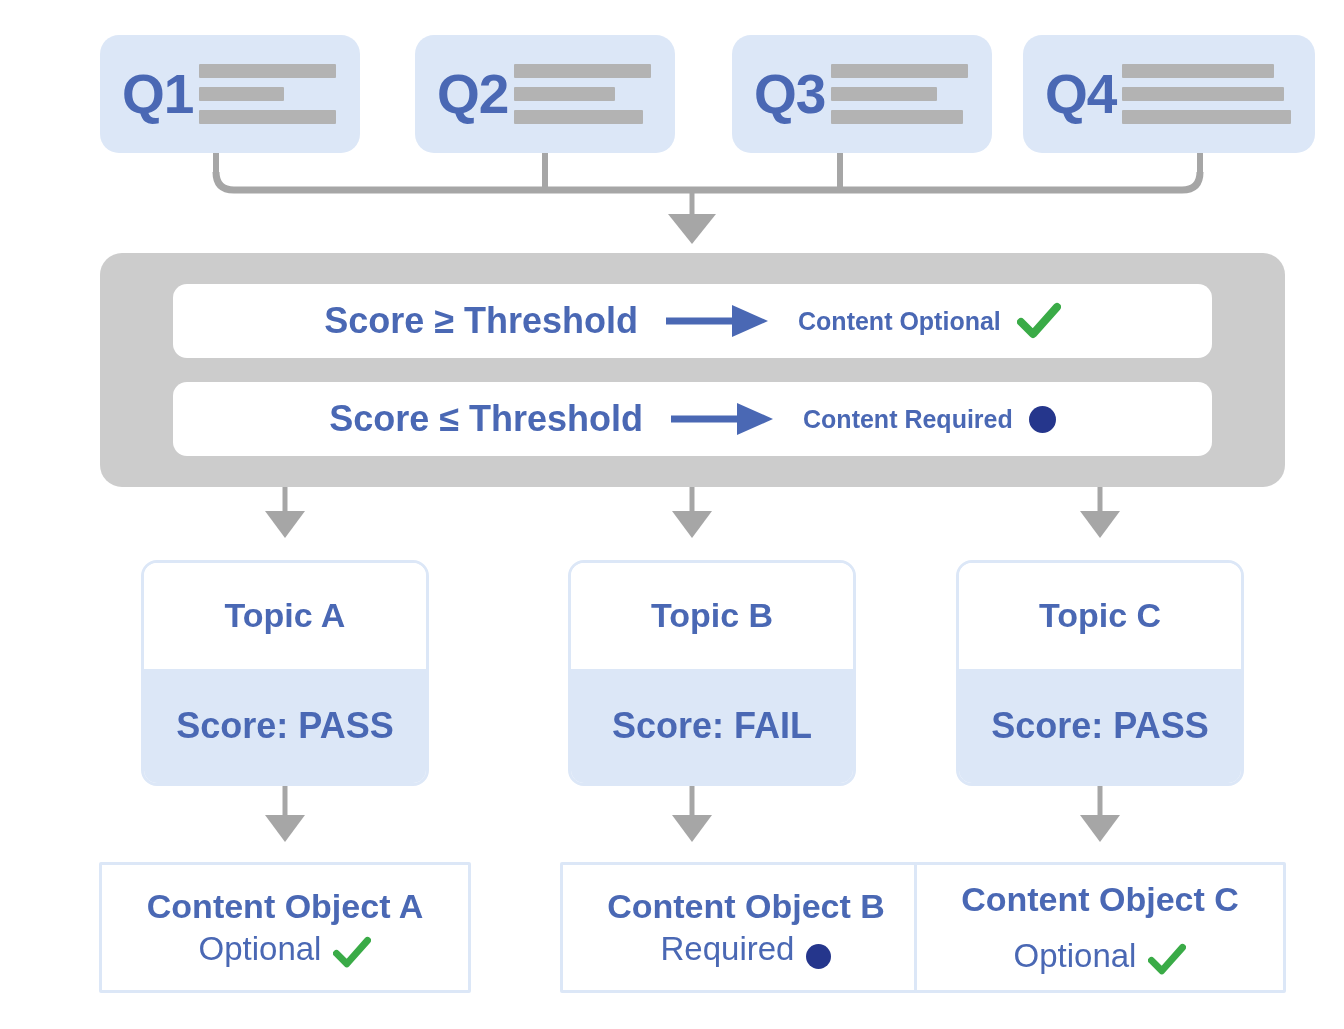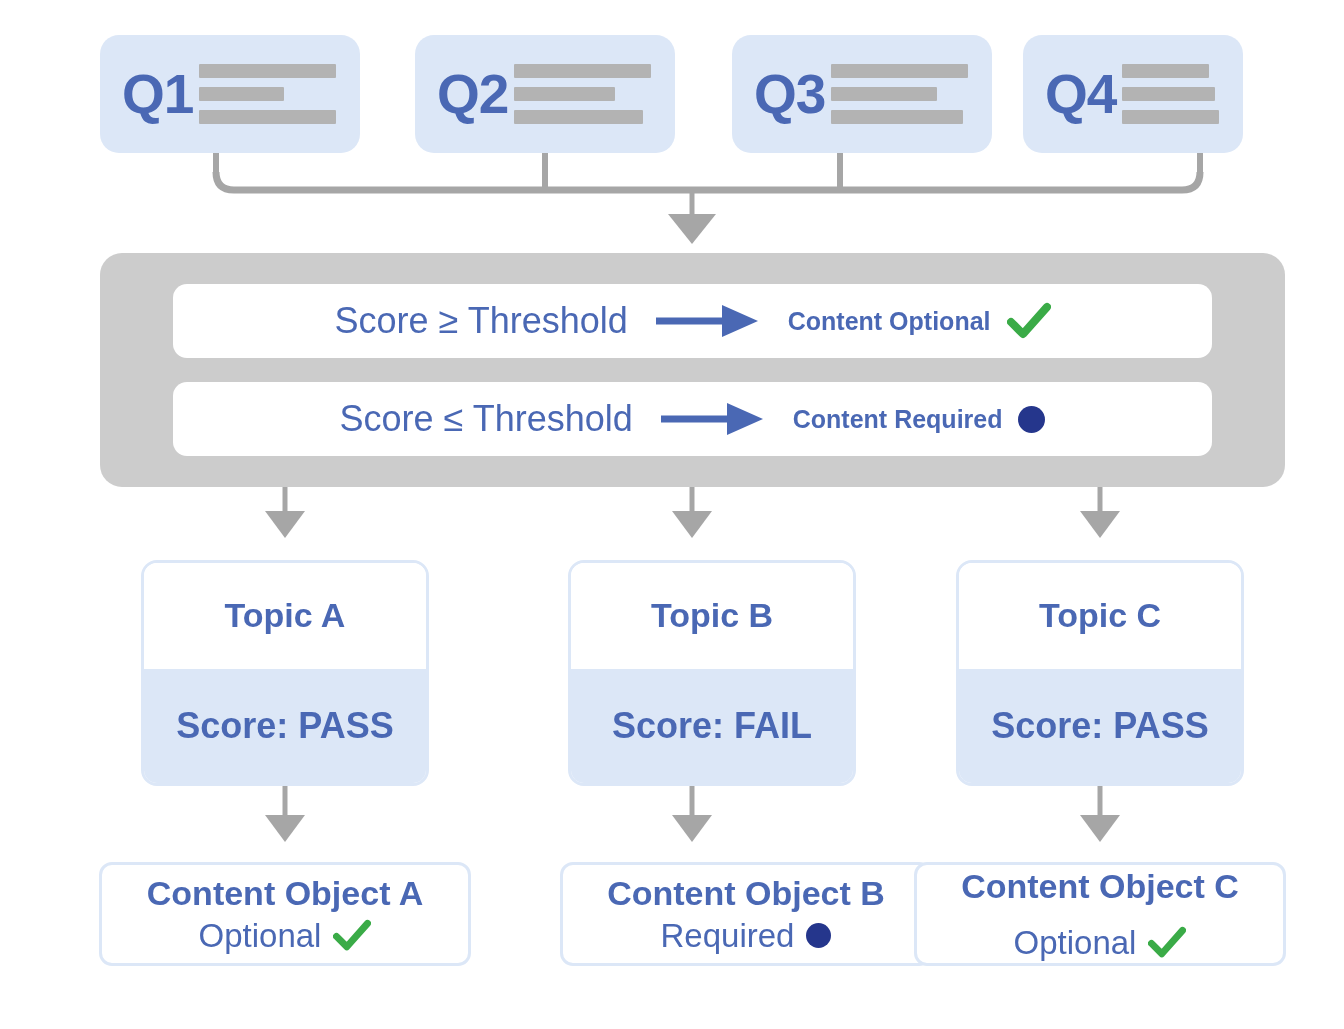--- a/index.html
+++ b/index.html
@@ -86,21 +86,21 @@
     background: #ffffff;
     border-radius: 14px;
     display: flex;
     flex-direction: row;
     align-items: center;
     justify-content: center;
     gap: 0;
   }
   .rule-cond {
     font-size: 36px;
-    font-weight: 400;
+    font-weight: 700;
     color: #4a68b4;
     white-space: nowrap;
   }
   .rule-arrow {
     flex: 0 0 auto;
     margin: 0 26px;
     display: flex;
     align-items: center;
   }
   .rule-result {
@@ -155,23 +155,23 @@
     font-weight: 700;
     color: #4a68b4;
     white-space: nowrap;
   }
 
   
   .co-card {
     position: absolute;
     top: 862px;
     width: 372px;
-    height: 104px;
+    height: 131px;
     border: 3px solid #dce7f7;
-    border-radius: 13px;
+    border-radius: 2px;
     box-sizing: border-box;
     background: #ffffff;
     display: flex;
     flex-direction: column;
     align-items: center;
     justify-content: center;
     gap: 2px;
   }
   .co-title {
     font-size: 34px;
@@ -180,21 +180,21 @@
     white-space: nowrap;
     line-height: 1.2;
   }
   .co-status {
     font-size: 33px;
     font-weight: 400;
     color: #4a68b4;
     white-space: nowrap;
     line-height: 1.2;
     display: flex;
-    align-items: center;
+    align-items: flex-end;
     gap: 12px;
   }
   .co-status .badge-wrap {
     display: flex;
     align-items: center;
   }
 
   
   .dot-badge {
     display: inline-block;
@@ -260,21 +260,21 @@
 
   <div class="qcard" style="left:732px; width:260px;">
     <span class="qcard-label">Q3</span>
     <span class="qcard-lines">
       <span class="qline" style="width:100%"></span>
       <span class="qline" style="width:77%"></span>
       <span class="qline" style="width:96%"></span>
     </span>
   </div>
 
-  <div class="qcard" style="left:1023px; width:220px;">
+  <div class="qcard" style="left:1023px; width:292px;">
     <span class="qcard-label">Q4</span>
     <span class="qcard-lines">
       <span class="qline" style="width:90%"></span>
       <span class="qline" style="width:96%"></span>
       <span class="qline" style="width:100%"></span>
     </span>
   </div>
 
   <div id="rule-panel">
 

